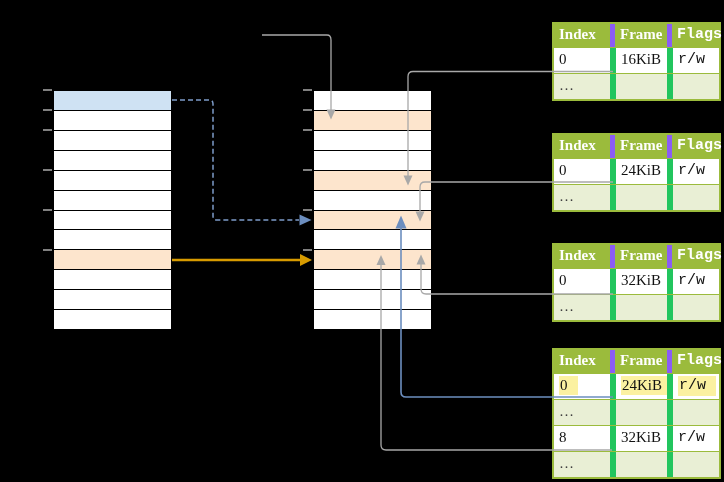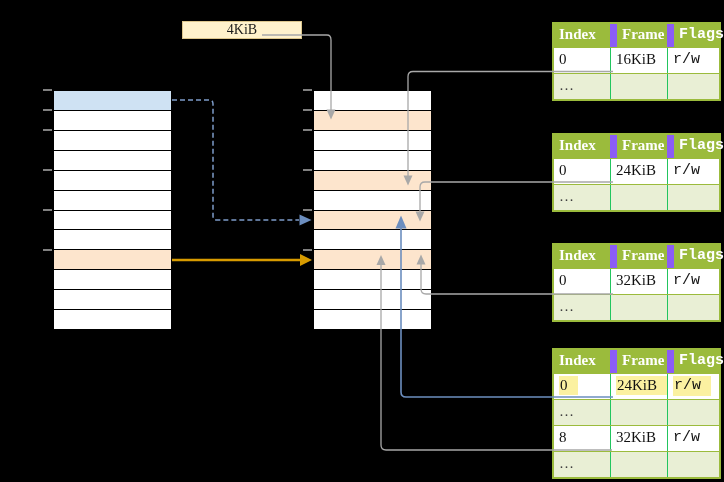--- a/index.html
+++ b/index.html
@@ -19,26 +19,26 @@
   
   .sizebox{position:absolute;left:182px;top:21px;width:120px;height:18px;
            background:var(--c-box-beige,#fff2cc);border:1px solid var(--c-box-beige-border,#dcc68d);
            box-sizing:border-box;text-align:center;font-size:14px;line-height:16px;color:#1a1a1a;z-index:5;}
 
   
   .ptable{position:absolute;left:552px;width:165px;border:2px solid var(--c-table-green,#9bbb3c);
           background:var(--c-table-green,#9bbb3c);z-index:5;font-size:15px;}
   .hrow{display:flex;height:23px;background:var(--c-table-green,#9bbb3c);color:#fff;font-weight:bold;}
   .hcell{box-sizing:border-box;padding:2px 0 0 5px;font-size:15px;}
-  .hcell+.hcell{border-left:7px solid #8b5cf6;}
+  .hcell+.hcell{border-left:5px solid #8b5cf6;}
   .c0{width:56px;} .c1{width:57px;} .c2{width:51px;font-family:Liberation Mono, monospace;}
   .brow{display:flex;height:25px;background:#fff;border-top:1px solid var(--c-table-green,#9bbb3c);color:#111;}
   .brow.alt{background:var(--c-table-green-light,#e9efd5);color:#3f3f3f;}
   .bcell{box-sizing:border-box;padding:3px 0 0 5px;overflow:hidden;}
-  .bcell+.bcell{border-left:1px solid #22c55e;}
+  .bcell+.bcell{border-left:6px solid #22c55e;}
   .hl{background:var(--c-highlight-yellow,#fbf1a1);padding:1px 10px 2px 1px;}
 
   svg.overlay{position:absolute;left:0;top:0;z-index:20;pointer-events:none;}
 </style>
 </head>
 <body>
 
 <div id="stage">
 
   <div class="memcol" style="left:53px;">
@@ -77,21 +77,20 @@
   <div class="tick" style="left:43px;top:169px"></div>
   <div class="tick" style="left:43px;top:209px"></div>
   <div class="tick" style="left:43px;top:249px"></div>
   <div class="tick" style="left:303px;top:89px"></div>
   <div class="tick" style="left:303px;top:109px"></div>
   <div class="tick" style="left:303px;top:129px"></div>
   <div class="tick" style="left:303px;top:169px"></div>
   <div class="tick" style="left:303px;top:209px"></div>
   <div class="tick" style="left:303px;top:249px"></div>
 
-  <div class="sizebox">4KiB</div>
 
   <div class="ptable" style="top:22px;">
     <div class="hrow">
       <div class="hcell c0">Index</div>
       <div class="hcell c1">Frame</div>
       <div class="hcell c2">Flags</div>
     </div>
     <div class="brow">
       <div class="bcell c0">0</div>
       <div class="bcell c1">16KiB</div>

